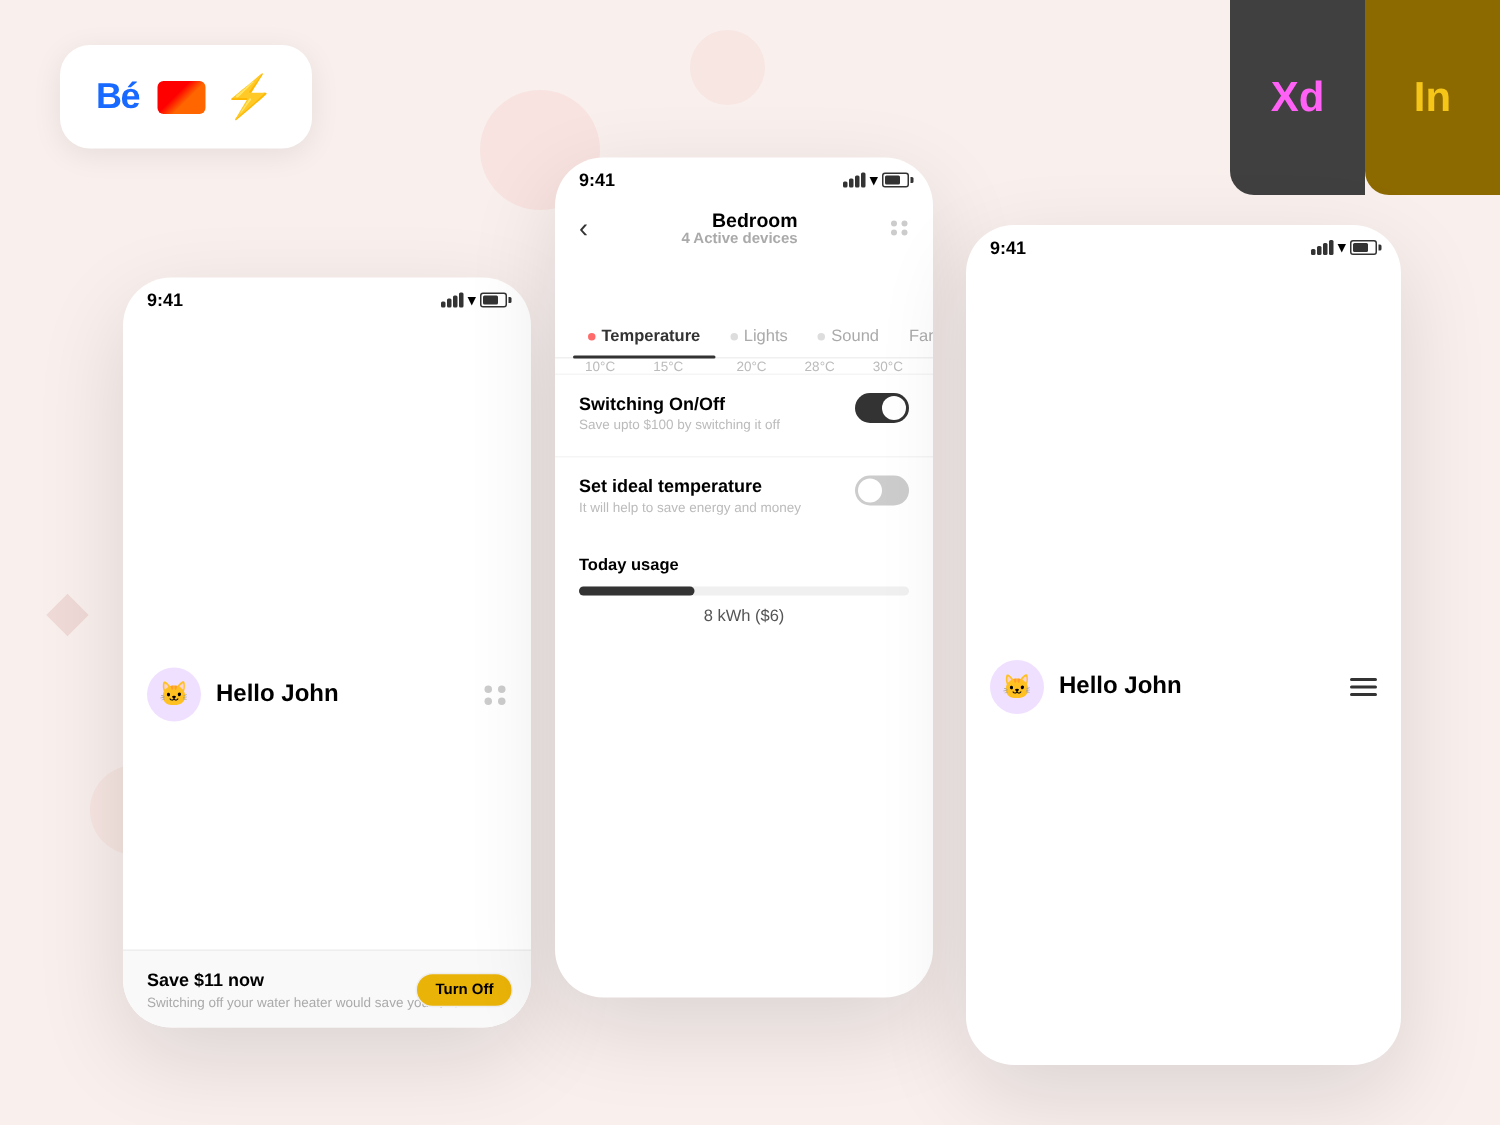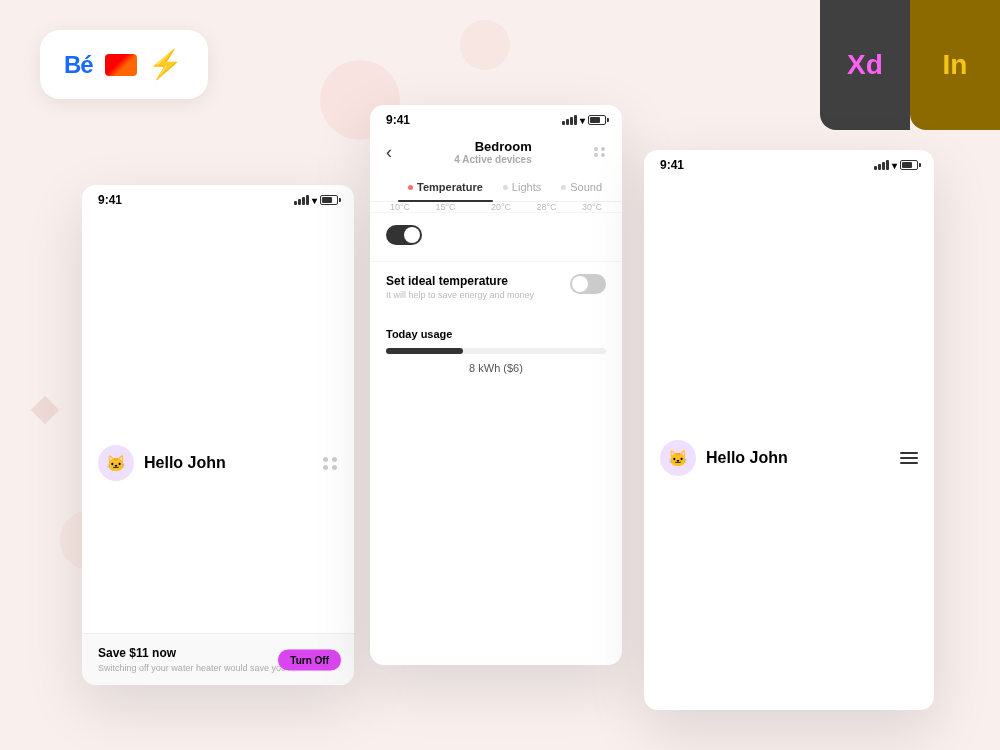--- a/index.html
+++ b/index.html
@@ -81,21 +81,21 @@
     }
     .brand-icon-bolt {
       color: #ff6600;
       font-size: 28px;
     }
 
     
     .phone {
       position: absolute;
       background: white;
-      border-radius: 14px;
+      border-radius: 32px;
       box-shadow: 0 20px 60px rgba(0,0,0,0.12);
       overflow: hidden;
     }
 
     
     .status-bar {
       display: flex;
       justify-content: space-between;
       align-items: center;
       padding: 8px 16px 4px;
@@ -156,21 +156,21 @@
     .bottom-banner {
       position: absolute; bottom: 0; left: 0; right: 0;
       background: #f9f9f9;
       padding: 12px 16px;
       border-top: 1px solid #eee;
     }
     .banner-title { font-size: 12px; font-weight: 700; margin-bottom: 3px; }
     .banner-desc { font-size: 9px; color: #aaa; }
     .banner-btn {
       position: absolute; right: 12px; top: 50%; transform: translateY(-50%);
-      background: #d946ef; border: 1px solid #eee; border-radius: 20px;
+      background: #eab308; border: 1px solid #eee; border-radius: 20px;
       padding: 5px 12px; font-size: 10px; font-weight: 600;
     }
 
     
     .phone-mid {
       left: 370px;
       top: 105px;
       width: 252px;
       height: 560px;
     }
@@ -179,22 +179,23 @@
       padding: 8px 16px;
     }
     .back-arrow { font-size: 18px; color: #333; }
     .nav-title { text-align: center; }
     .nav-title-main { font-size: 13px; font-weight: 600; text-align: right; }
     .nav-title-sub { font-size: 10px; color: #aaa; font-weight: bold; }
     .grid-dots { display: grid; grid-template-columns: repeat(2,5px); gap: 2px; }
     .grid-dot { width: 4px; height: 4px; border-radius: 50%; background: #ccc; }
 
     .tab-bar {
-      display: flex; gap: 0; padding: 0 28px;
+      display: flex; gap: 0; padding: 0 12px;
       border-bottom: 1px solid #f0f0f0;
+      margin-top: 37px;
     }
     .tab-item {
       padding: 8px 10px; font-size: 11px; color: #aaa; position: relative;
       display: flex; align-items: center; gap: 4px;
     }
     .tab-item.active { color: #333; font-weight: 600; }
     .tab-item.active::after {
       content: ''; position: absolute; bottom: -1px; left: 0; right: 0;
       height: 2px; background: #333; border-radius: 2px;
     }
@@ -359,20 +360,24 @@
   <div class="temp-labels">
     <span>10°C</span>
     <span>15°C</span>
     <span style="margin-left:10px;">20°C</span>
     <span>28°C</span>
     <span>30°C</span>
   </div>
 
   <div class="control-section">
     <div class="control-row">
+      <div>
+        <div class="control-title">Switching On/Off</div>
+        <div class="control-desc">Save upto $100 by switching it off</div>
+      </div>
       <div class="toggle on"></div>
     </div>
   </div>
 
   <div class="control-section" style="border-top:1px solid #f5f5f5;">
     <div class="control-row">
       <div>
         <div class="control-title">Set ideal temperature</div>
         <div class="control-desc">It will help to save energy and money</div>
       </div>

